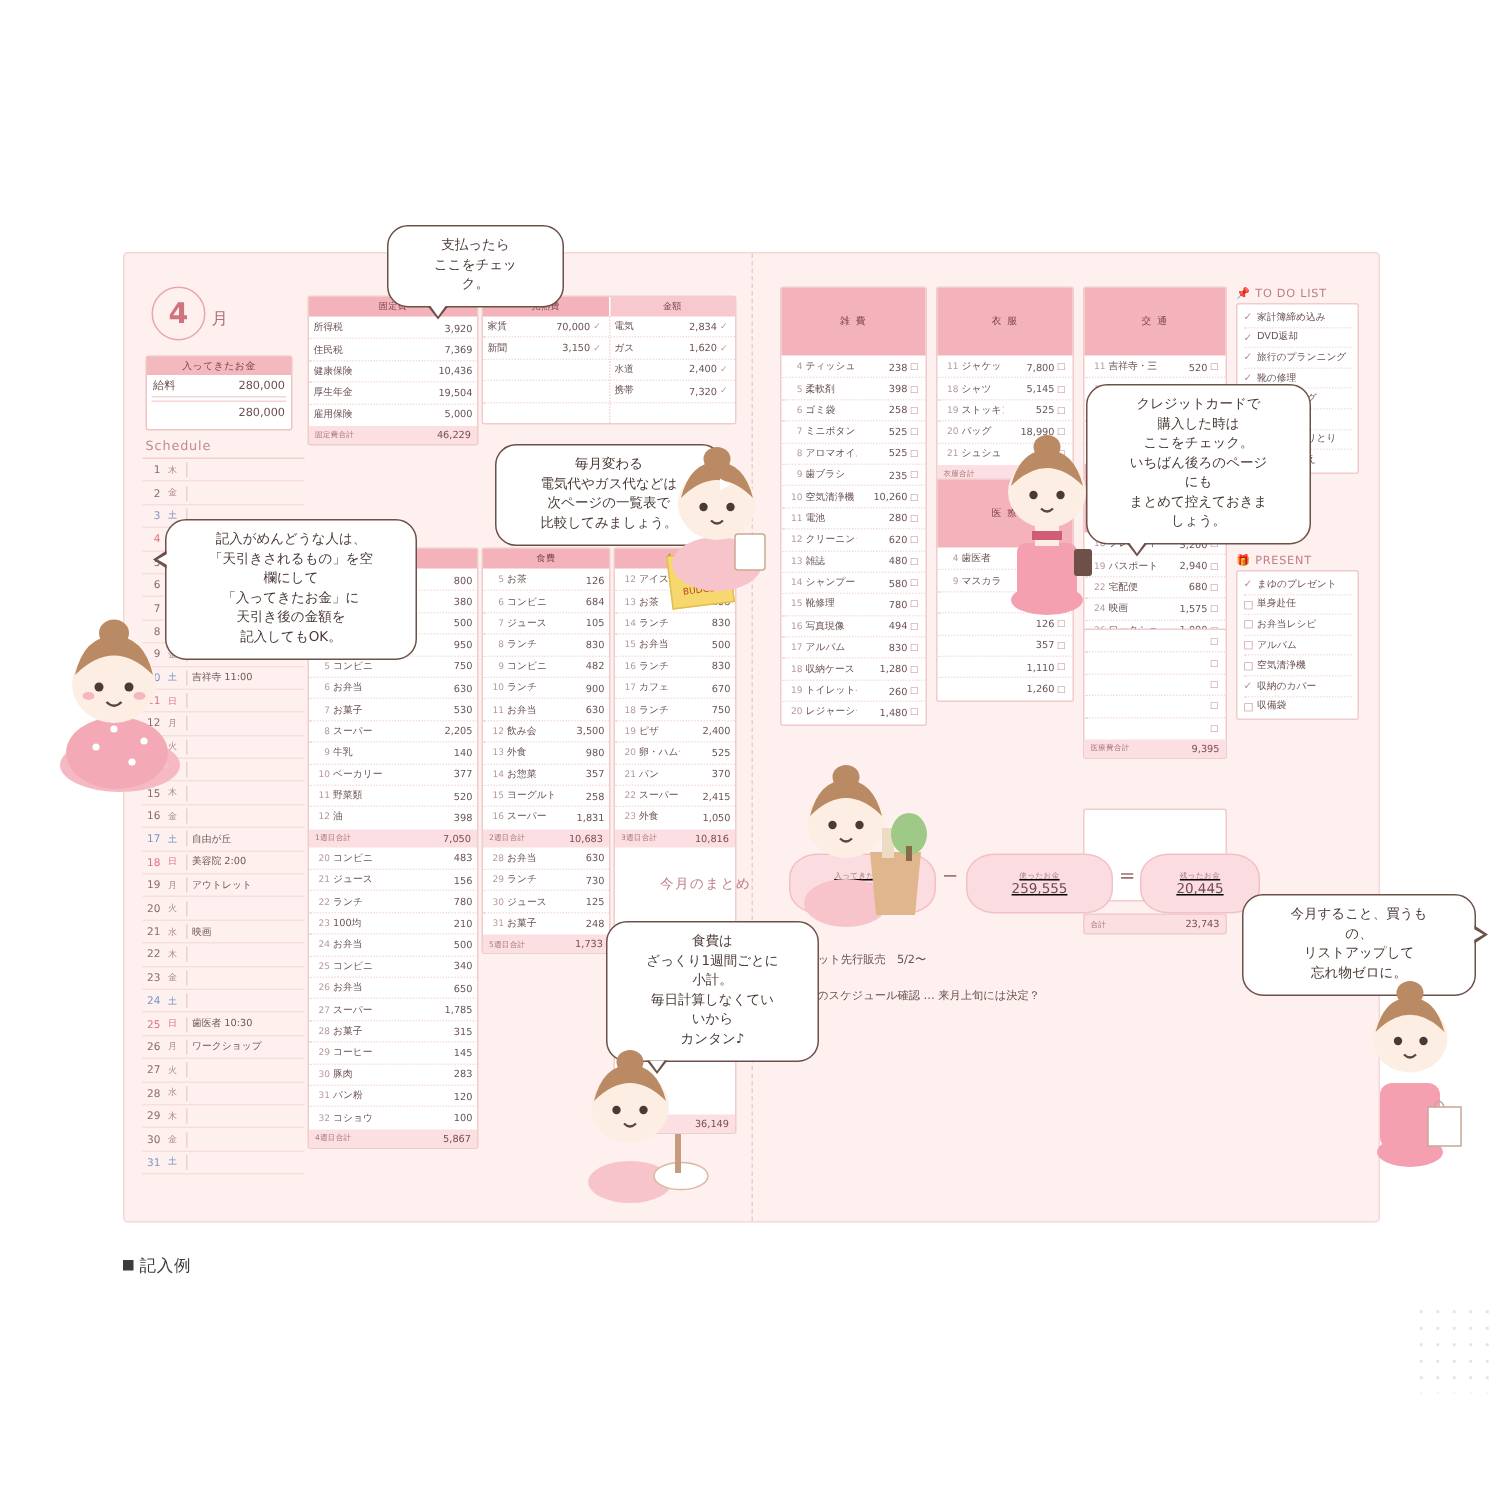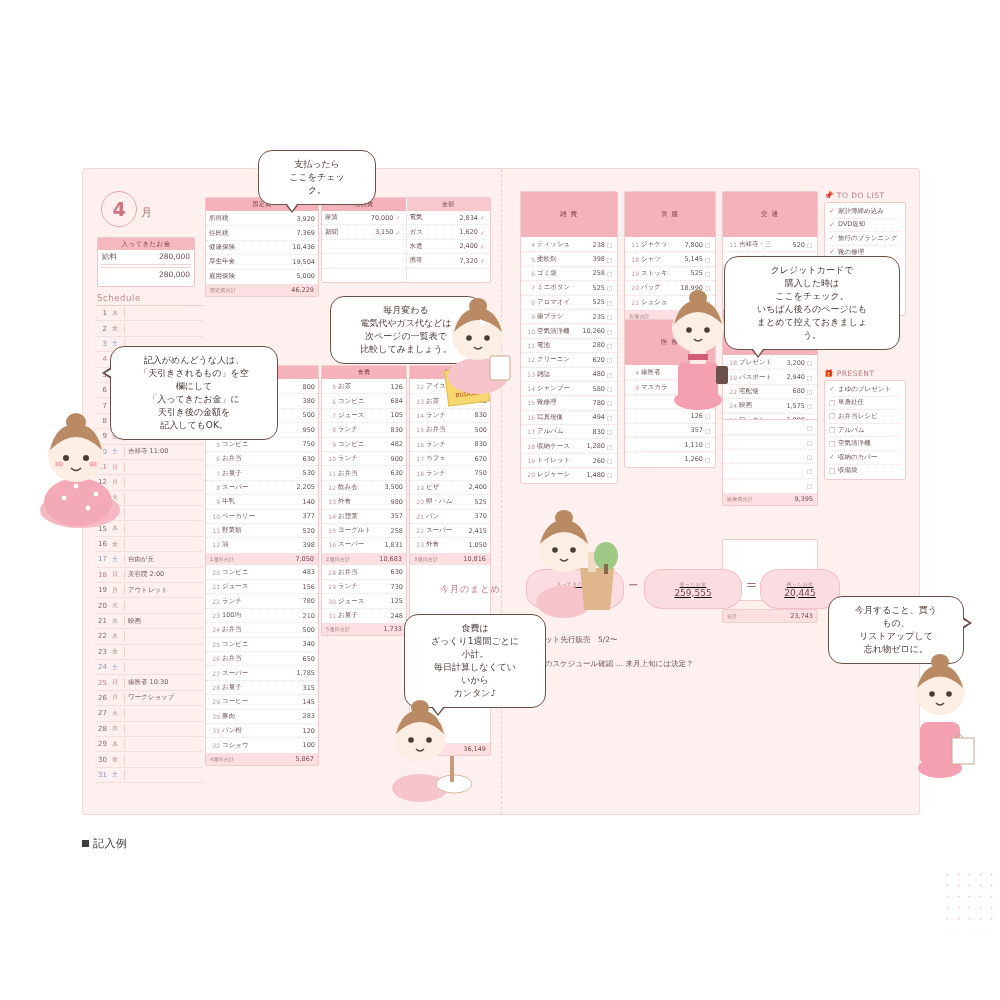--- a/index.html
+++ b/index.html
@@ -1218,37 +1218,37 @@
 記入してもOK。</span>
   </div>
 
   <div class="sb t-r" style="left:330px;top:296px;width:152px;">
     <span style="white-space:pre-line;">毎月変わる
 電気代やガス代などは
 次ページの一覧表で
 比較してみましょう。</span>
   </div>
 
-  <div class="sb t-b" style="left:724px;top:256px;width:176px;">
+  <div class="sb t-b" style="left:724px;top:256px;width:150px;">
     <span style="white-space:pre-line;">クレジットカードで
 購入した時は
 ここをチェック。
 いちばん後ろのページにも
 まとめて控えておきましょう。</span>
   </div>
 
 
   <div class="sb t-b" style="left:404px;top:614px;width:142px;">
     <span style="white-space:pre-line;">食費は
 ざっくり1週間ごとに小計。
 毎日計算しなくていいから
 カンタン♪</span>
   </div>
 
-  <div class="sb t-r" style="left:828px;top:596px;width:136px;">
+  <div class="sb t-r" style="left:828px;top:596px;width:156px;">
     <span style="white-space:pre-line;">今月すること、買うもの、
 リストアップして
 忘れ物ゼロに。</span>
   </div>
 
   <div style="position:absolute;left:446px;top:368px;width:40px;height:34px;background:#f6d86f;border:1px solid #e0bf4f;transform:rotate(-7deg);
        font-size:6px;color:#b2481f;display:flex;align-items:center;justify-content:center;text-align:center;line-height:1.25;white-space:pre-line;">
     <span>HOUSE
 HOLD
 BUDGET</span>

